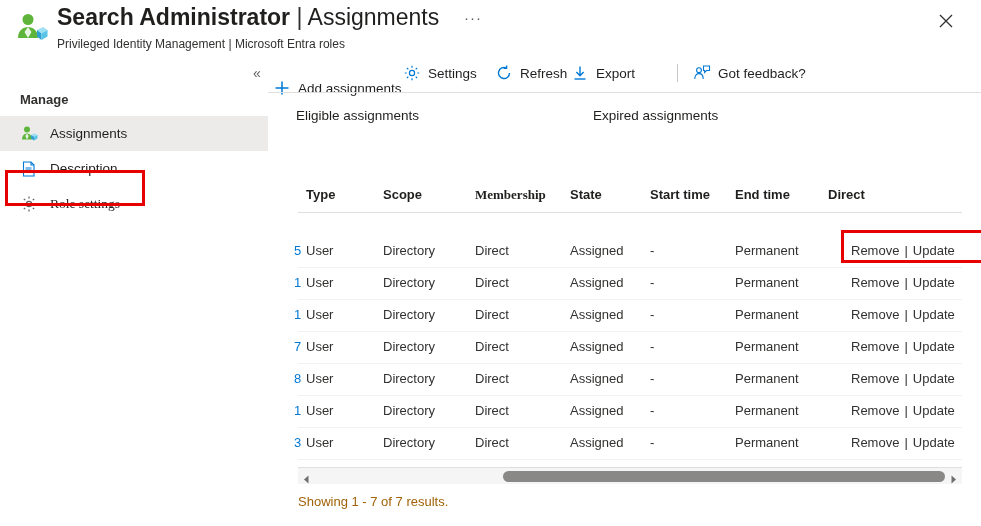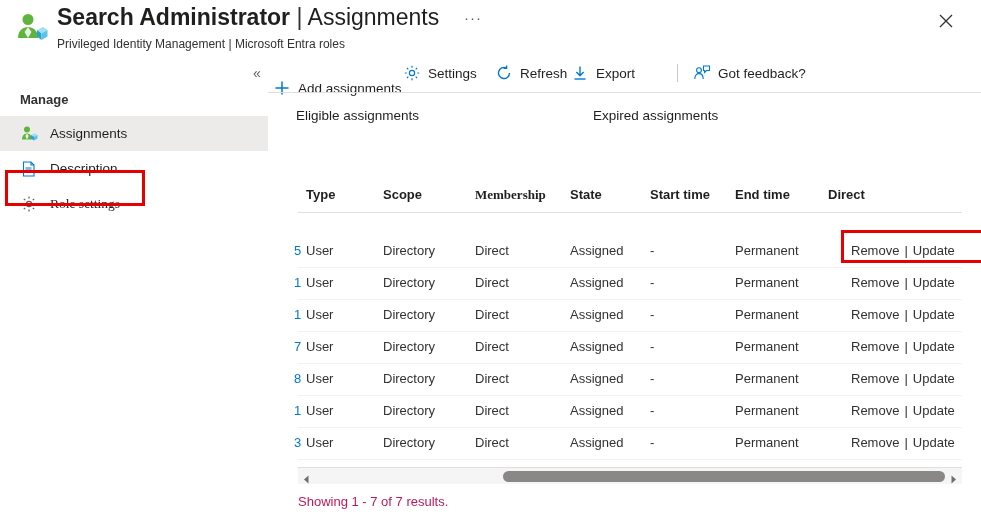--- a/index.html
+++ b/index.html
@@ -128,21 +128,21 @@
   }
   #hscroll .arrow { position:absolute; top:3px; width:11px; height:11px; color:#6e6e6e; cursor:pointer; }
   #hscroll .arrow.left { left:3px; }
   #hscroll .arrow.right { right:3px; }
   #hscroll-thumb {
     position:absolute; left:205px; top:3px; width:442px; height:11px;
     background:#8a8886; border-radius:6px; cursor:pointer;
   }
 
   #showing {
-    position:absolute; left:30px; top:440px; font-size:13px; color:#be185d; white-space:nowrap;
+    position:absolute; left:30px; top:440px; font-size:13px; color:#a16207; white-space:nowrap;
   }
 </style>
 </head>
 <body>
 
 <div id="page">
 
   <div id="header">
 
     <div id="blade-icon">

